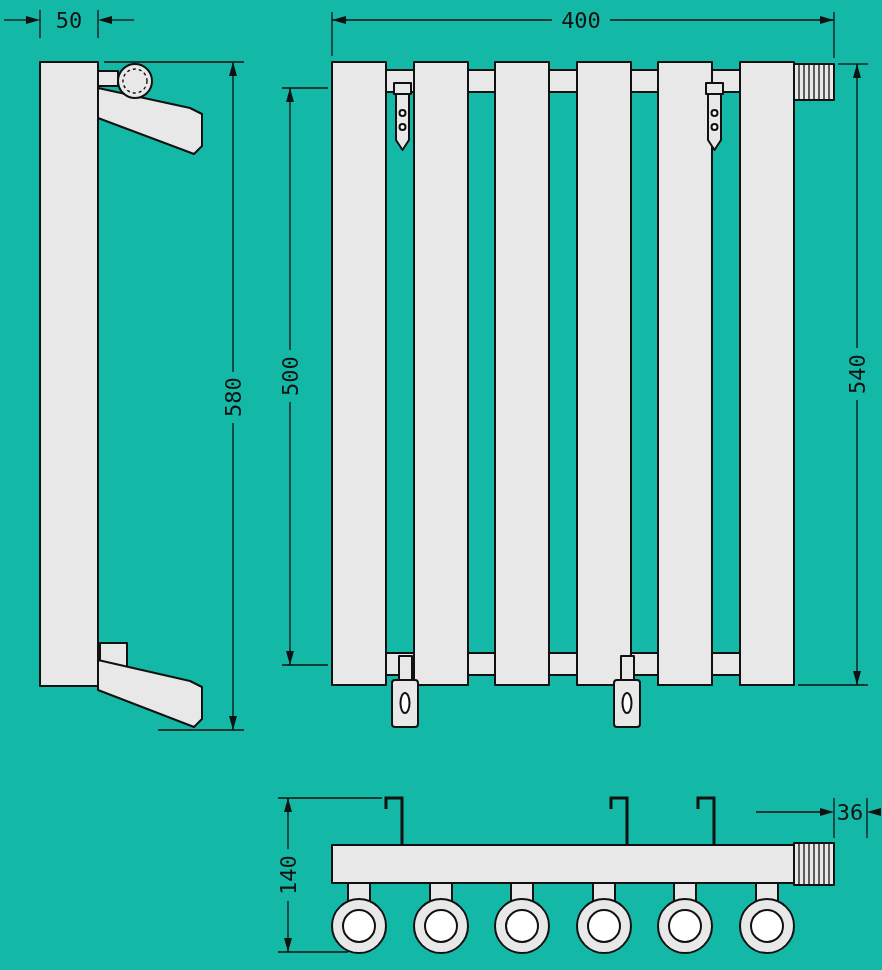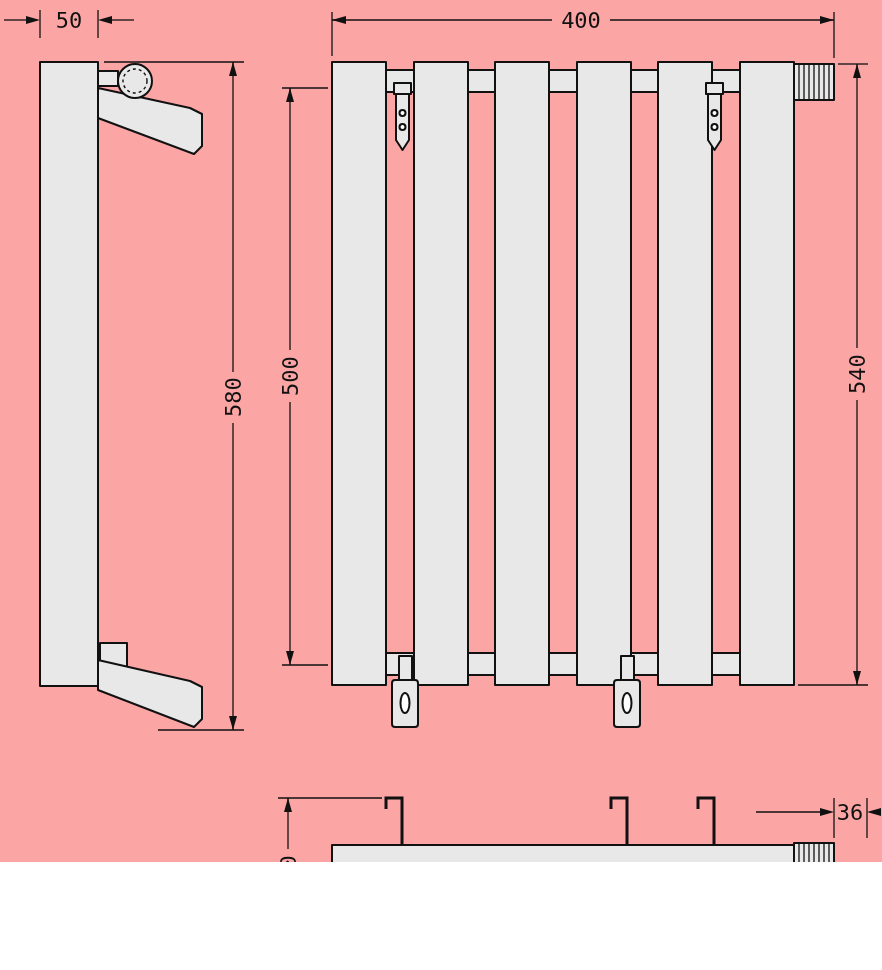--- a/index.html
+++ b/index.html
@@ -2,23 +2,23 @@
 <html><head>
 <meta charset="utf-8">
 <style>
   html, body {
     margin: 0;
     padding: 0;
     background: #ffffff;
   }
   .stage {
     width: 882px;
-    height: 862px;
+    height: 970px;
     position: relative;
-    background: #fca5a5;
+    background: #14b8a6;
   }
   svg { display: block; }
 
   
   .part rect, .part polygon, .part circle, .part ellipse, .part path.plate {
     fill: #e8e8e8;
     stroke: #111111;
     stroke-width: 2;
     stroke-linejoin: round;
   }

